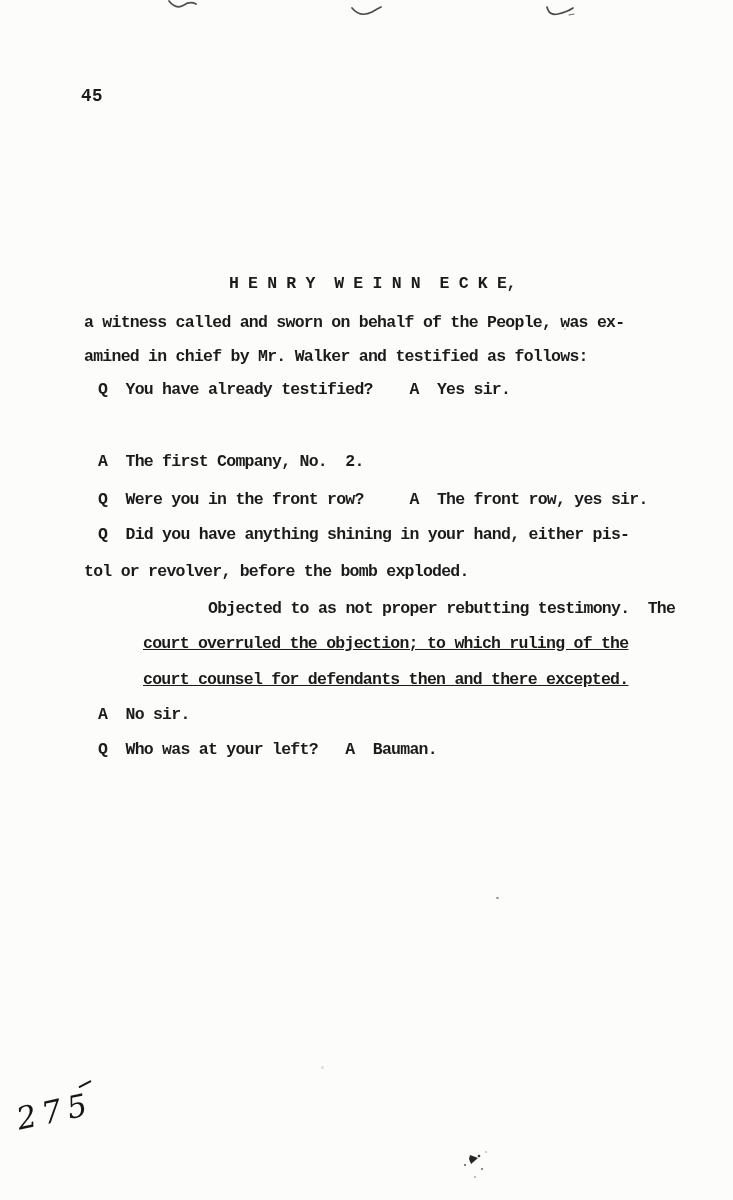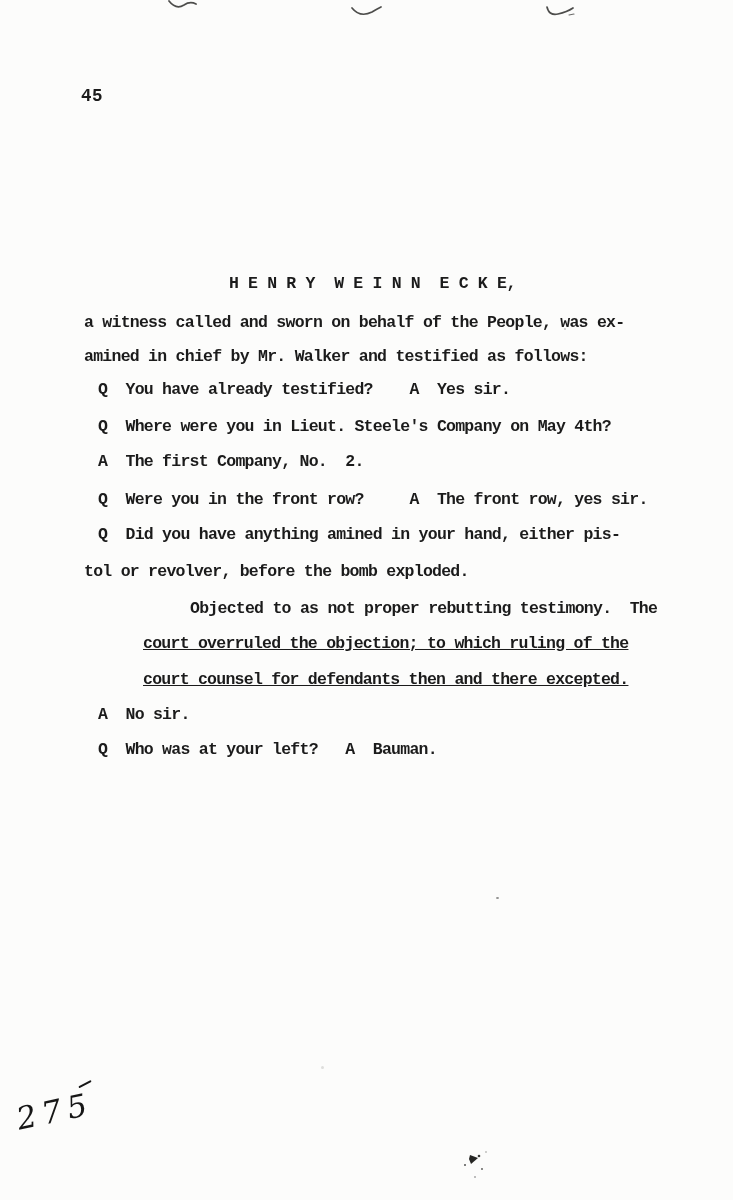--- a/index.html
+++ b/index.html
@@ -31,21 +31,21 @@
     letter-spacing: 0.5px;
   }
   .heading {
     left: 0; top: 274px; width: 733px;
     text-align: center;
     letter-spacing: -0.02em;
     margin-left: 6px;
   }
   .l-flush { left: 84px; }
   .l-qa    { left: 98px; text-align: right; }
-  .l-obj1  { left: 190px; font-family: Liberation Mono, monospace; }
+  .l-obj1  { left: 208px; font-family: Liberation Mono, monospace; }
   .l-obj2  { left: 143px; text-decoration: underline; }
 
   
   .handwritten {
     position: absolute;
     left: 16px; top: 1093px;
     transform: rotate(-12deg);
     font-family: "DejaVu Serif", serif;
     font-style: italic;
     font-weight: 400;
@@ -85,24 +85,23 @@
     <path d="M26,12 L31,11" fill="none" stroke="#6b6b69" stroke-width="1.2" stroke-linecap="round"></path>
   </svg>
 
   <div class="typed page-number">45</div>
 
   <div class="typed heading">H E N R Y  W E I N N  E C K E,</div>
 
   <div class="typed l-flush" style="top:313px">a witness called and sworn on behalf of the People, was ex-</div>
   <div class="typed l-flush" style="top:347px">amined in chief by Mr. Walker and testified as follows:</div>
   <div class="typed l-qa" style="top:380px">Q  You have already testified?    A  Yes sir.</div>
-  <div class="typed l-qa" style="top:417px">Q  Where were you in Lieut. Steele's Company on May 4th?</div>
   <div class="typed l-qa" style="top:452px">A  The first Company, No.  2.</div>
   <div class="typed l-qa" style="top:490px">Q  Were you in the front row?     A  The front row, yes sir.</div>
-  <div class="typed l-qa" style="top:525px">Q  Did you have anything amined in your hand, either pis-</div>
+  <div class="typed l-qa" style="top:525px">Q  Did you have anything shining in your hand, either pis-</div>
   <div class="typed l-flush" style="top:562px">tol or revolver, before the bomb exploded.</div>
   <div class="typed l-obj1" style="top:599px">Objected to as not proper rebutting testimony.  The</div>
   <div class="typed l-obj2" style="top:634px">court overruled the objection; to which ruling of the</div>
   <div class="typed l-obj2" style="top:670px">court counsel for defendants then and there excepted.</div>
   <div class="typed l-qa" style="top:705px">A  No sir.</div>
   <div class="typed l-qa" style="top:740px">Q  Who was at your left?   A  Bauman.</div>
 
   <div class="handwritten">
     <span>275</span>
     <span class="hw-dash"></span>

